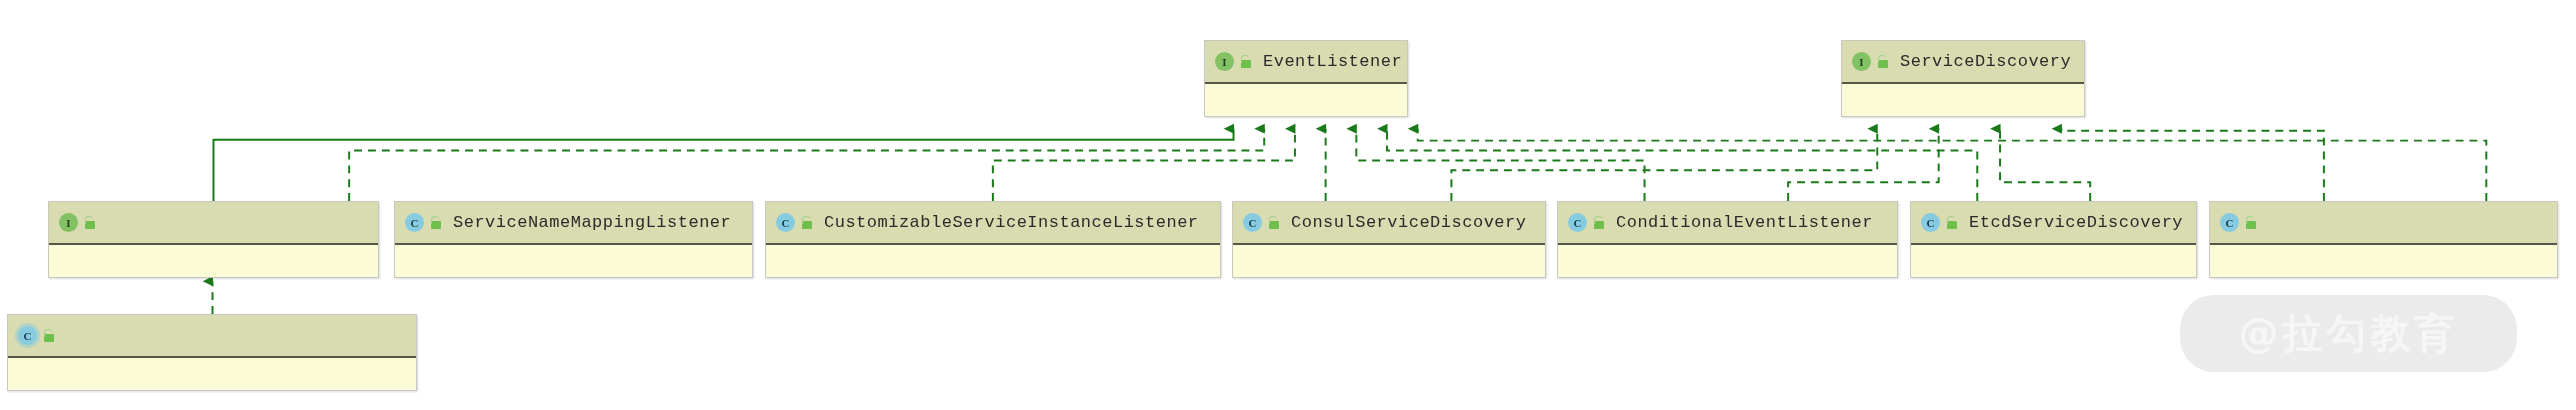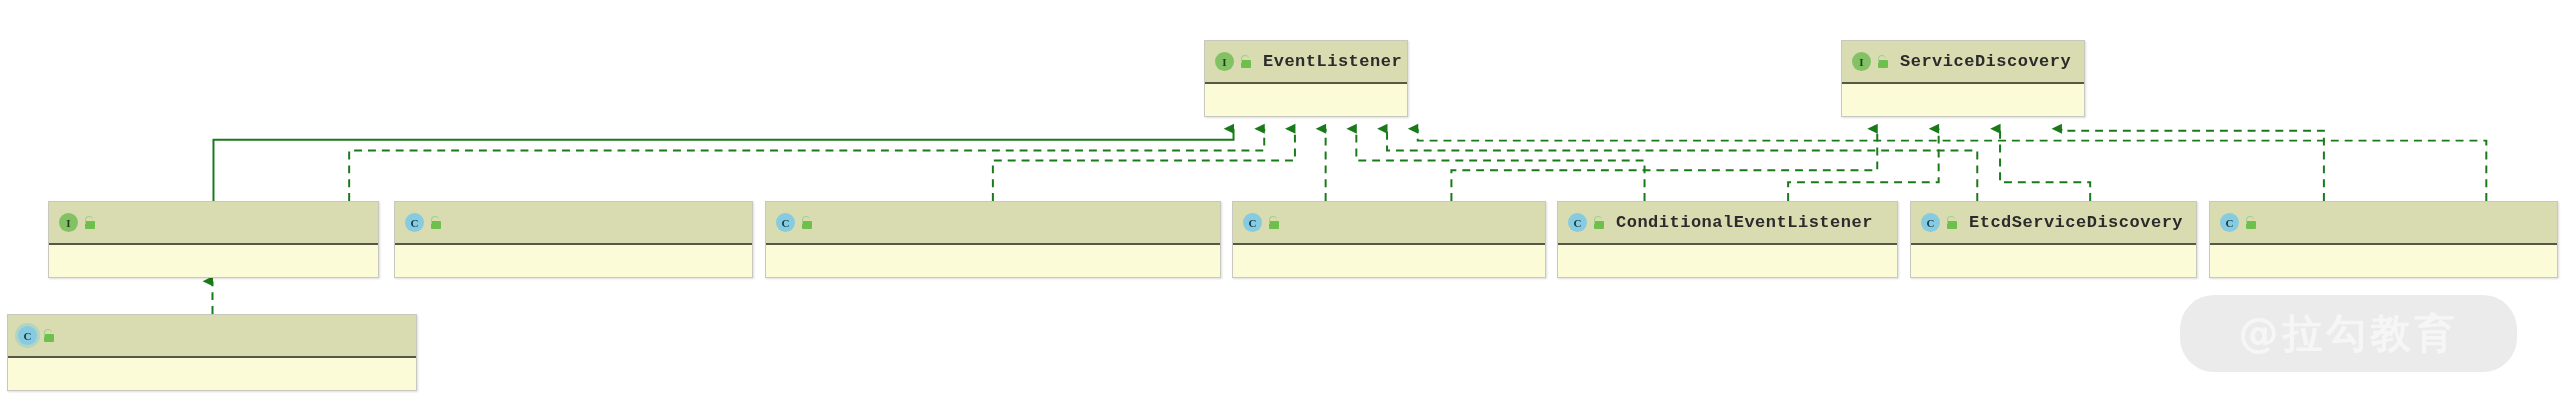--- a/index.html
+++ b/index.html
@@ -39,21 +39,20 @@
   .node-body {
     box-sizing: border-box;
     height: 32px;
     background: #fbfbd8;
   }
   .node-title {
     font-size: 17px;
     letter-spacing: 0.5px;
     color: #2b2b2b;
     margin-left: 11px;
-    font-weight: bold;
   }
   
   .badge {
     flex: 0 0 auto;
     width: 19px;
     height: 19px;
     border-radius: 50%;
     display: inline-flex;
     align-items: center;
     justify-content: center;
@@ -210,34 +209,37 @@
         <div class="node-header">
           <span class="badge iface">I</span>
           <span class="lock"></span>
         </div>
         <div class="node-body"></div>
       </div>
       <div class="node" style="left: 394px; top: 201px; width: 359px;">
         <div class="node-header">
           <span class="badge cls">C</span>
           <span class="lock"></span>
+          <span class="node-title">ServiceNameMappingListener</span>
         </div>
         <div class="node-body"></div>
       </div>
       <div class="node" style="left: 765px; top: 201px; width: 456px;">
         <div class="node-header">
           <span class="badge cls">C</span>
           <span class="lock"></span>
+          <span class="node-title">CustomizableServiceInstanceListener</span>
         </div>
         <div class="node-body"></div>
       </div>
       <div class="node" style="left: 1232px; top: 201px; width: 314px;">
         <div class="node-header">
           <span class="badge cls">C</span>
           <span class="lock"></span>
+          <span class="node-title">ConsulServiceDiscovery</span>
         </div>
         <div class="node-body"></div>
       </div>
       <div class="node" style="left: 1557px; top: 201px; width: 341px;">
         <div class="node-header">
           <span class="badge cls">C</span>
           <span class="lock"></span>
           <span class="node-title">ConditionalEventListener</span>
         </div>
         <div class="node-body"></div>

